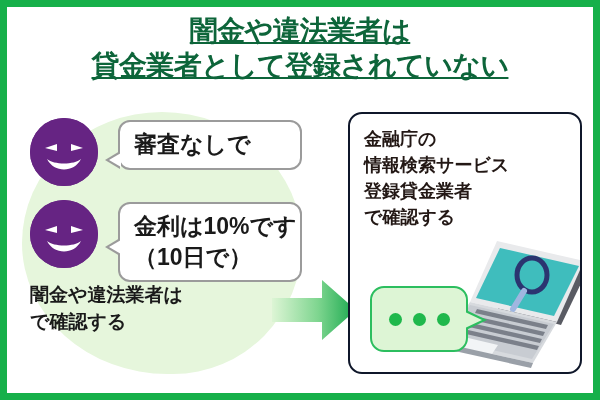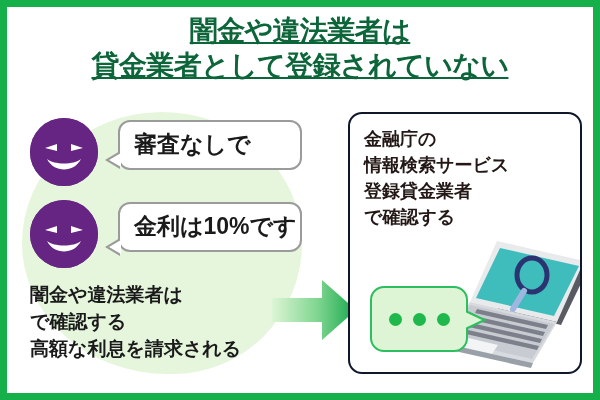--- a/index.html
+++ b/index.html
@@ -268,26 +268,26 @@
   <div class="bubble bubble-1">
     <span class="tail-outer"></span>
     <span class="tail-inner"></span>
     <span class="bubble-text">審査なしで</span>
   </div>
 
   <div class="bubble bubble-2">
     <span class="tail-outer"></span>
     <span class="tail-inner"></span>
     <span class="bubble-text">金利は10%です</span>
+    <span class="bubble-text">（10日で）</span>
   </div>
 
   <div class="caption">
     <span class="caption-line">闇金や違法業者は</span>
     <span class="caption-line">で確認する</span>
-    <span class="caption-line">高額な利息を請求される</span>
   </div>
 
   <div class="arrow">
     <svg viewBox="0 0 84 64" xmlns="http://www.w3.org/2000/svg">
       <defs>
         <linearGradient id="arrGrad" x1="0" y1="0" x2="1" y2="0">
           <stop offset="0%" stop-color="#ddf5d5"></stop>
           <stop offset="55%" stop-color="#7ed58f"></stop>
           <stop offset="100%" stop-color="#18a84d"></stop>
         </linearGradient>

